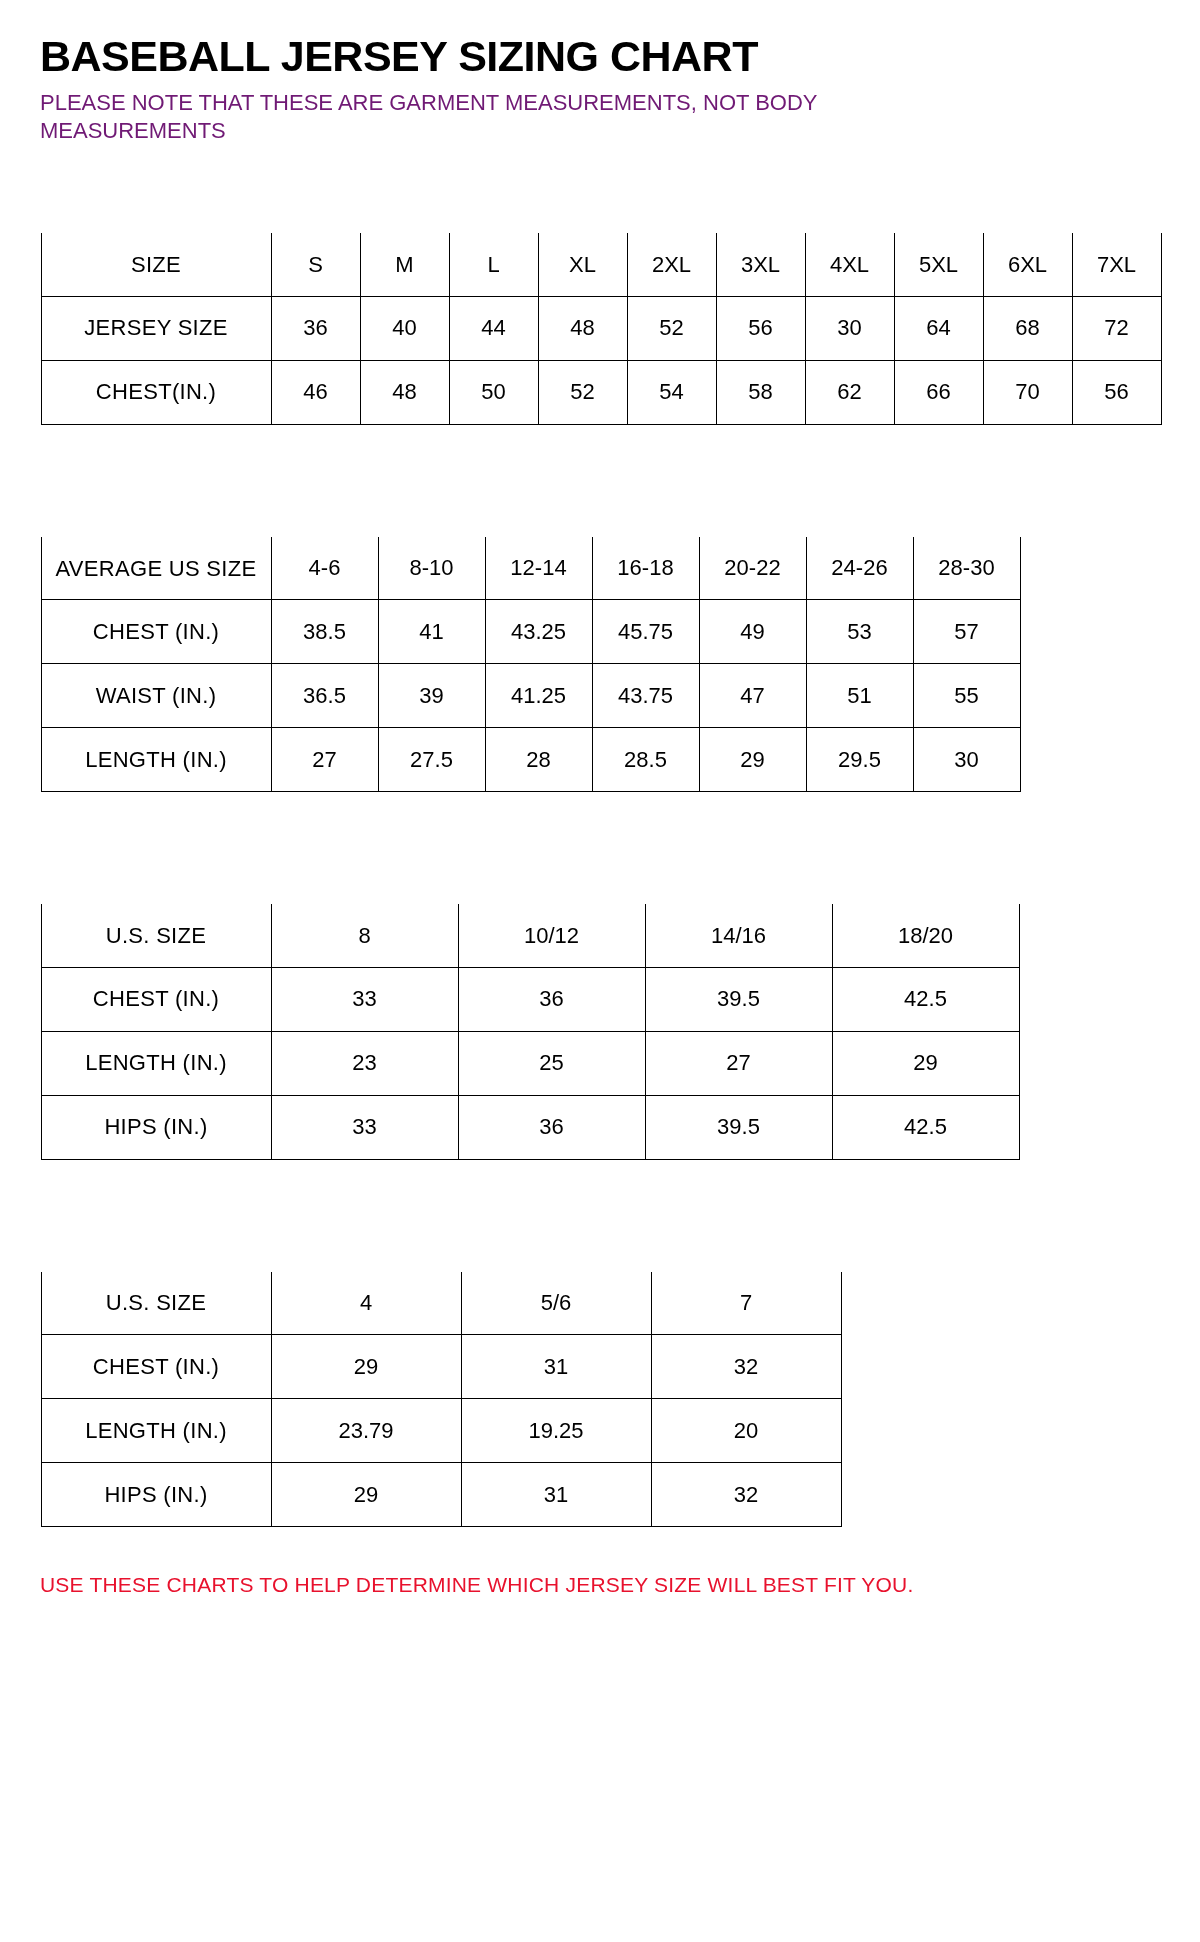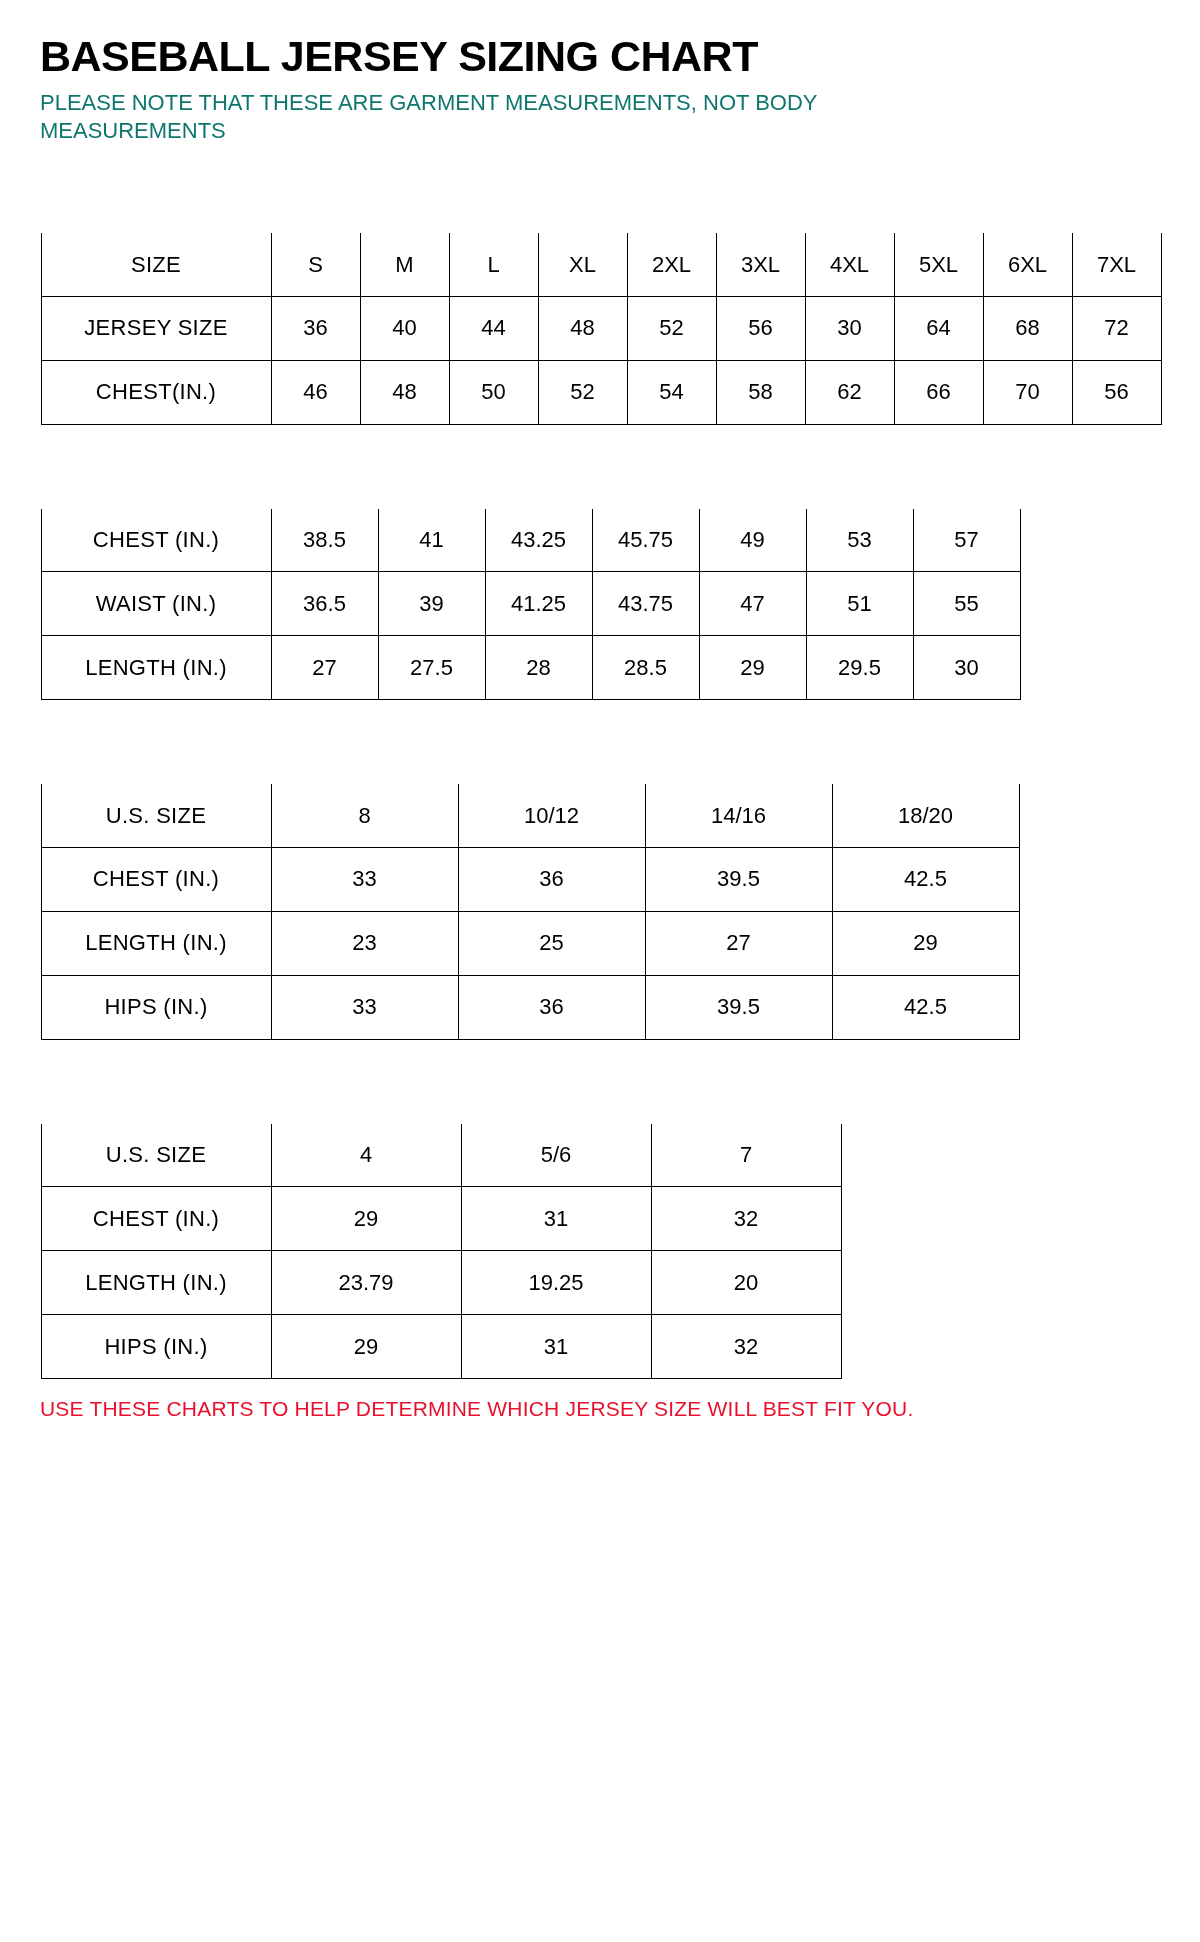--- a/index.html
+++ b/index.html
@@ -20,30 +20,30 @@
     padding: 28px 60px 20px 40px;
   }
   .main-title {
     font-size: 43px;
     font-weight: bold;
     letter-spacing: -0.5px;
     margin: 6px 0 10px 0;
     line-height: 1.05;
   }
   .note {
-    color: #0f766e;
+    color: #701a75;
     font-size: 22px;
     line-height: 1.28;
     margin: 0 0 22px 0;
     max-width: 1090px;
   }
   table.chart {
     border-collapse: collapse;
     table-layout: fixed;
-    margin-bottom: 18px;
+    margin-bottom: 46px;
   }
   table.chart td, table.chart th {
     border: 2px solid #ffffff;
     text-align: center;
     vertical-align: middle;
     font-weight: normal;
     background: #ffffff;
     font-size: 22px;
     height: 64px;
     padding: 2px 4px;
@@ -159,20 +159,30 @@
         <td class="hdr">WOMEN’S</td>
         <td class="hdr">S</td>
         <td class="hdr">M</td>
         <td class="hdr">L</td>
         <td class="hdr">XL</td>
         <td class="hdr">2XL</td>
         <td class="hdr">3XL</td>
         <td class="hdr">4XL</td>
       </tr>
       <tr>
+        <td class="rowhead two-line">AVERAGE US SIZE</td>
+        <td class="cell">4-6</td>
+        <td class="cell">8-10</td>
+        <td class="cell">12-14</td>
+        <td class="cell">16-18</td>
+        <td class="cell">20-22</td>
+        <td class="cell">24-26</td>
+        <td class="cell">28-30</td>
+      </tr>
+      <tr>
         <td class="rowhead">CHEST (IN.)</td>
         <td class="cell">38.5</td>
         <td class="cell">41</td>
         <td class="cell">43.25</td>
         <td class="cell">45.75</td>
         <td class="cell">49</td>
         <td class="cell">53</td>
         <td class="cell">57</td>
       </tr>
       <tr>

